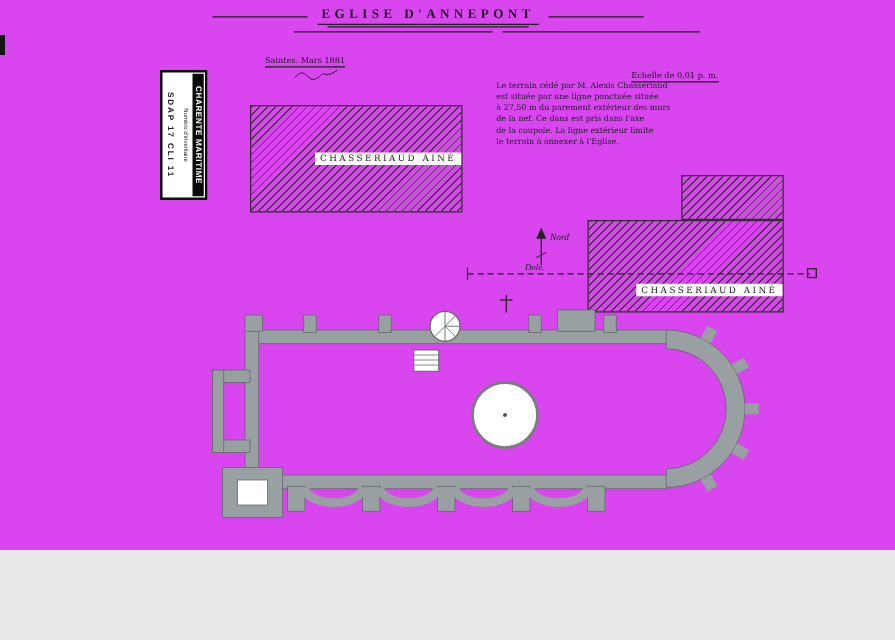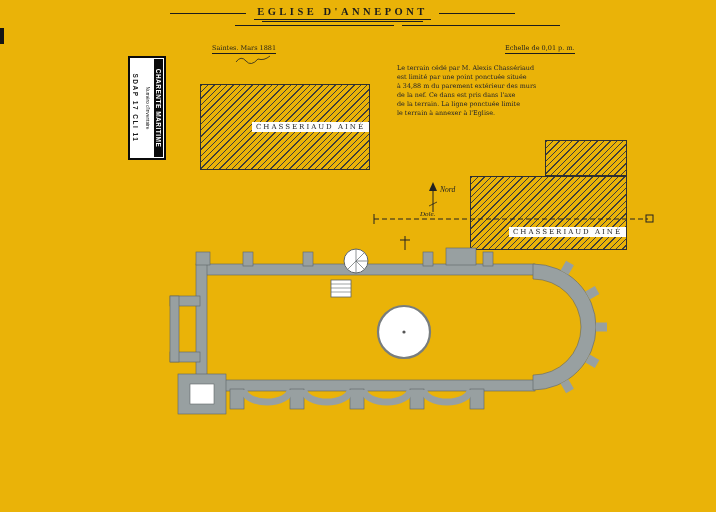--- a/index.html
+++ b/index.html
@@ -1,16 +1,16 @@
 <!DOCTYPE html>
 <html><head>
 <meta charset="utf-8">
 <style>
   html,body{margin:0;padding:0;background:#e9e9e9;}
-  .page{position:relative;width:716px;height:512px;background:#eab308;
+  .page{position:relative;width:716px;height:440px;background:#d946ef;
         font-family:"Liberation Serif",serif;color:#1c1c1c;overflow:hidden;margin:0 auto;}
   .abs{position:absolute;}
   .row{position:absolute;display:flex;align-items:center;gap:8px;}
   .rule{flex:1;border-top:1px solid #1c1c1c;height:0;}
   .title-text{font-weight:bold;font-size:10.5px;letter-spacing:3.5px;white-space:nowrap;
         border-bottom:1px solid #1c1c1c;padding:0 3px 2px;position:relative;}
   .title-text::after{content:"";position:absolute;left:8px;right:8px;bottom:-3px;border-top:1px solid #1c1c1c;}
   .subtitle-text{font-size:8.5px;letter-spacing:2.5px;white-space:nowrap;
         border-bottom:1px solid #1c1c1c;padding:0 3px 1px;position:relative;}
   .subtitle-text::after{content:"";position:absolute;left:8px;right:8px;bottom:-3px;border-top:1px solid #1c1c1c;}
@@ -47,34 +47,34 @@
     <div class="rule"></div>
   </div>
 
   <div class="row" style="left:235px;top:25px;width:325px;">
     <div class="rule"></div>
     <div class="rule"></div>
   </div>
 
   <div class="abs hand small-note" style="left:212px;top:44px;">Saintes. Mars 1881</div>
 
-  <div class="abs hand small-note" style="left:505px;top:44px;">Echelle de 0,01 p. m.</div>
+  <div class="abs hand small-note" style="left:505px;top:56px;">Echelle de 0,01 p. m.</div>
 
   <div class="stamp">
     <div class="stamp-l1">CHARENTE MARITIME</div>
     <div class="stamp-l2">Numéro d'inventaire</div>
     <div class="stamp-l3">SDAP 17 CLI 11</div>
   </div>
 
   <div class="note-block hand">
     <div class="note-line">Le terrain cédé par M. Alexis Chassériaud</div>
-    <div class="note-line">est limité par une point ponctuée située</div>
-    <div class="note-line">à 34,88 m du parement extérieur des murs</div>
+    <div class="note-line">est située par une ligne ponctuée située</div>
+    <div class="note-line">à 27,50 m du parement extérieur des murs</div>
     <div class="note-line">de la nef. Ce dans est pris dans l'axe</div>
-    <div class="note-line">de la terrain. La ligne ponctuée limite</div>
+    <div class="note-line">de la coupole. La ligne extérieur limite</div>
     <div class="note-line">le terrain à annexer à l'Eglise.</div>
   </div>
 
   <div class="parcel" style="left:200px;top:84px;width:170px;height:86px;">
     <span class="parcel-label">Chasseriaud Ainé</span>
   </div>
   <div class="parcel" style="left:545px;top:140px;width:82px;height:36px;"></div>
   <div class="parcel" style="left:470px;top:176px;width:157px;height:74px;align-items:flex-end;padding-bottom:12px;">
     <span class="parcel-label">Chasseriaud Ainé</span>
   </div>

